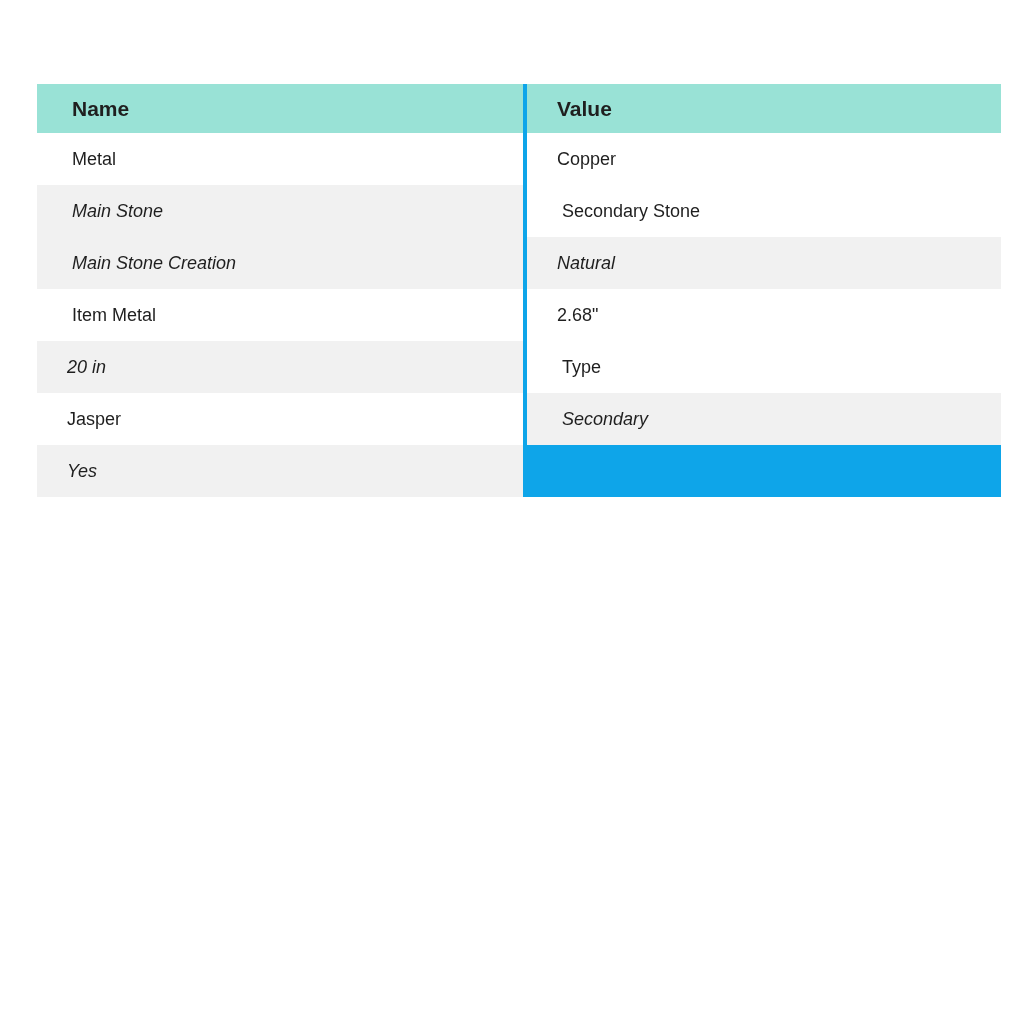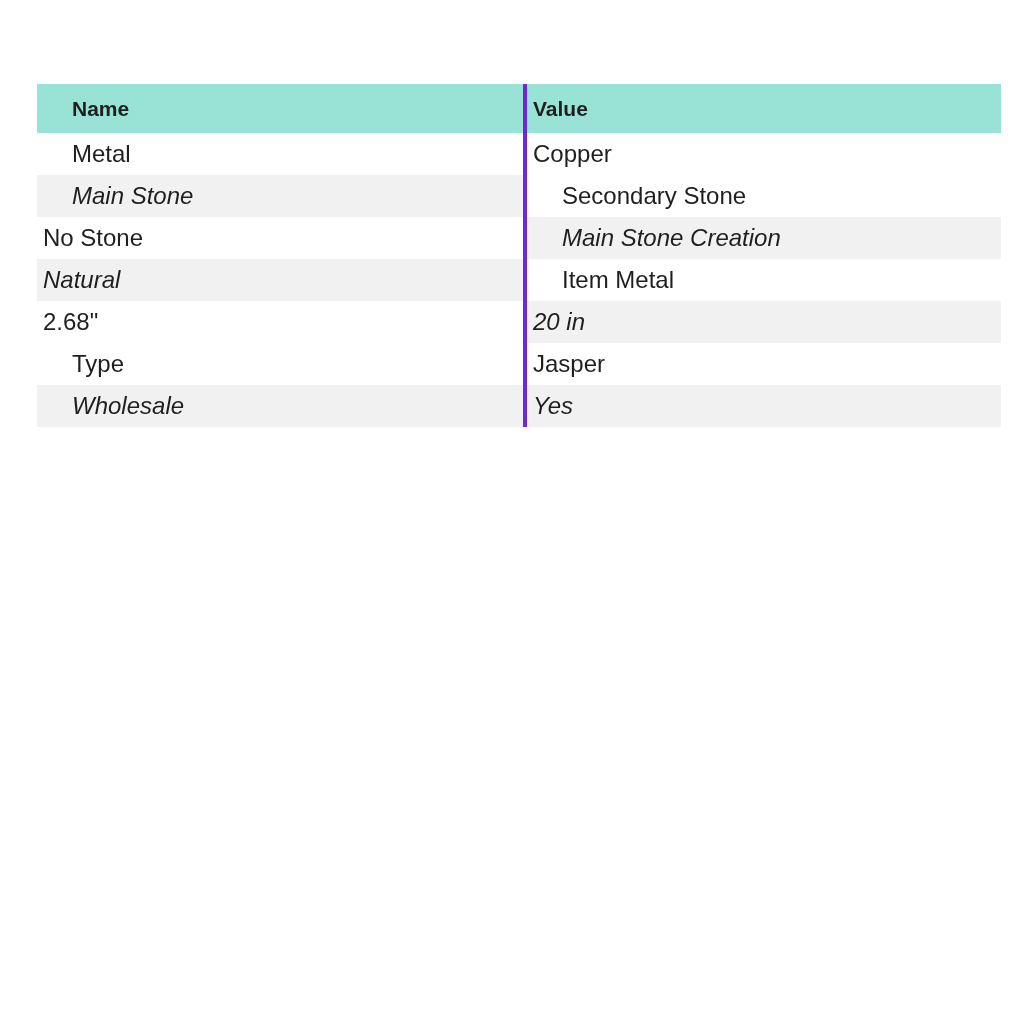--- a/index.html
+++ b/index.html
@@ -14,33 +14,33 @@
 
   .spec-table {
     position: absolute;
     left: 37px;
     top: 84px;
     width: 964px;
     display: grid;
     grid-template-columns: 486px 1fr;
     column-gap: 4px;
     row-gap: 0;
-    background: #6d28d9;
+    background: #0ea5e9;
   }
 
   .cell {
     display: flex;
     align-items: center;
-    height: 42px;
-    font-size: 24px;
+    height: 52px;
+    font-size: 18px;
     background: #ffffff;
   }
 
   .cell.name { padding-left: 35px; }
-  .cell.value { padding-left: 6px; }
+  .cell.value { padding-left: 30px; }
 
   .header-cell {
     height: 49px;
     font-weight: 700;
     font-size: 21px;
     background: #99e2d6;
   }
 
   
   .row-alt { background: #f1f1f1; font-style: italic; }
@@ -52,29 +52,28 @@
 
   <div class="cell name header-cell">Name</div>
   <div class="cell value header-cell">Value</div>
 
   <div class="cell name">Metal</div>
   <div class="cell value">Copper</div>
 
   <div class="cell name row-alt">Main Stone</div>
 
   <div class="cell name">Secondary Stone</div>
-  <div class="cell value">No Stone</div>
 
   <div class="cell name row-alt">Main Stone Creation</div>
   <div class="cell value row-alt">Natural</div>
 
   <div class="cell name">Item Metal</div>
   <div class="cell value">2.68"</div>
 
   <div class="cell value row-alt">20 in</div>
 
   <div class="cell name">Type</div>
   <div class="cell value">Jasper</div>
 
-  <div class="cell name row-alt">Wholesale</div>
+  <div class="cell name row-alt">Secondary</div>
   <div class="cell value row-alt">Yes</div>
 
 </div>
 
 </body></html>

